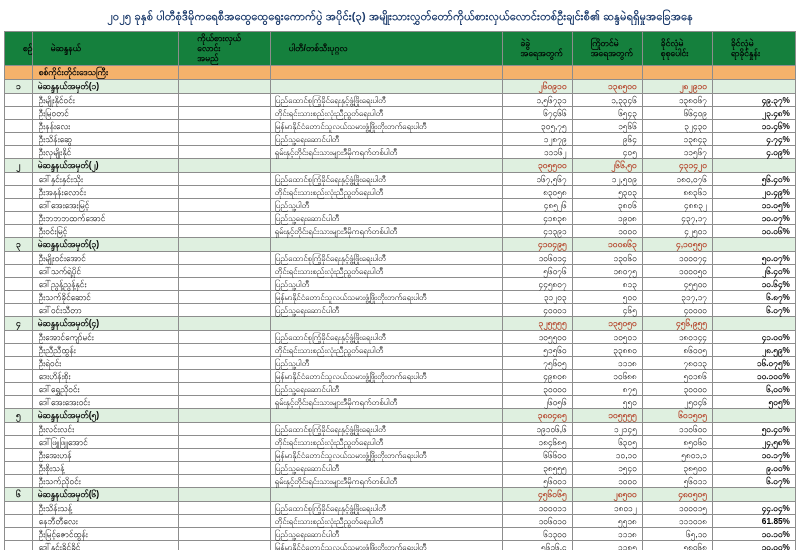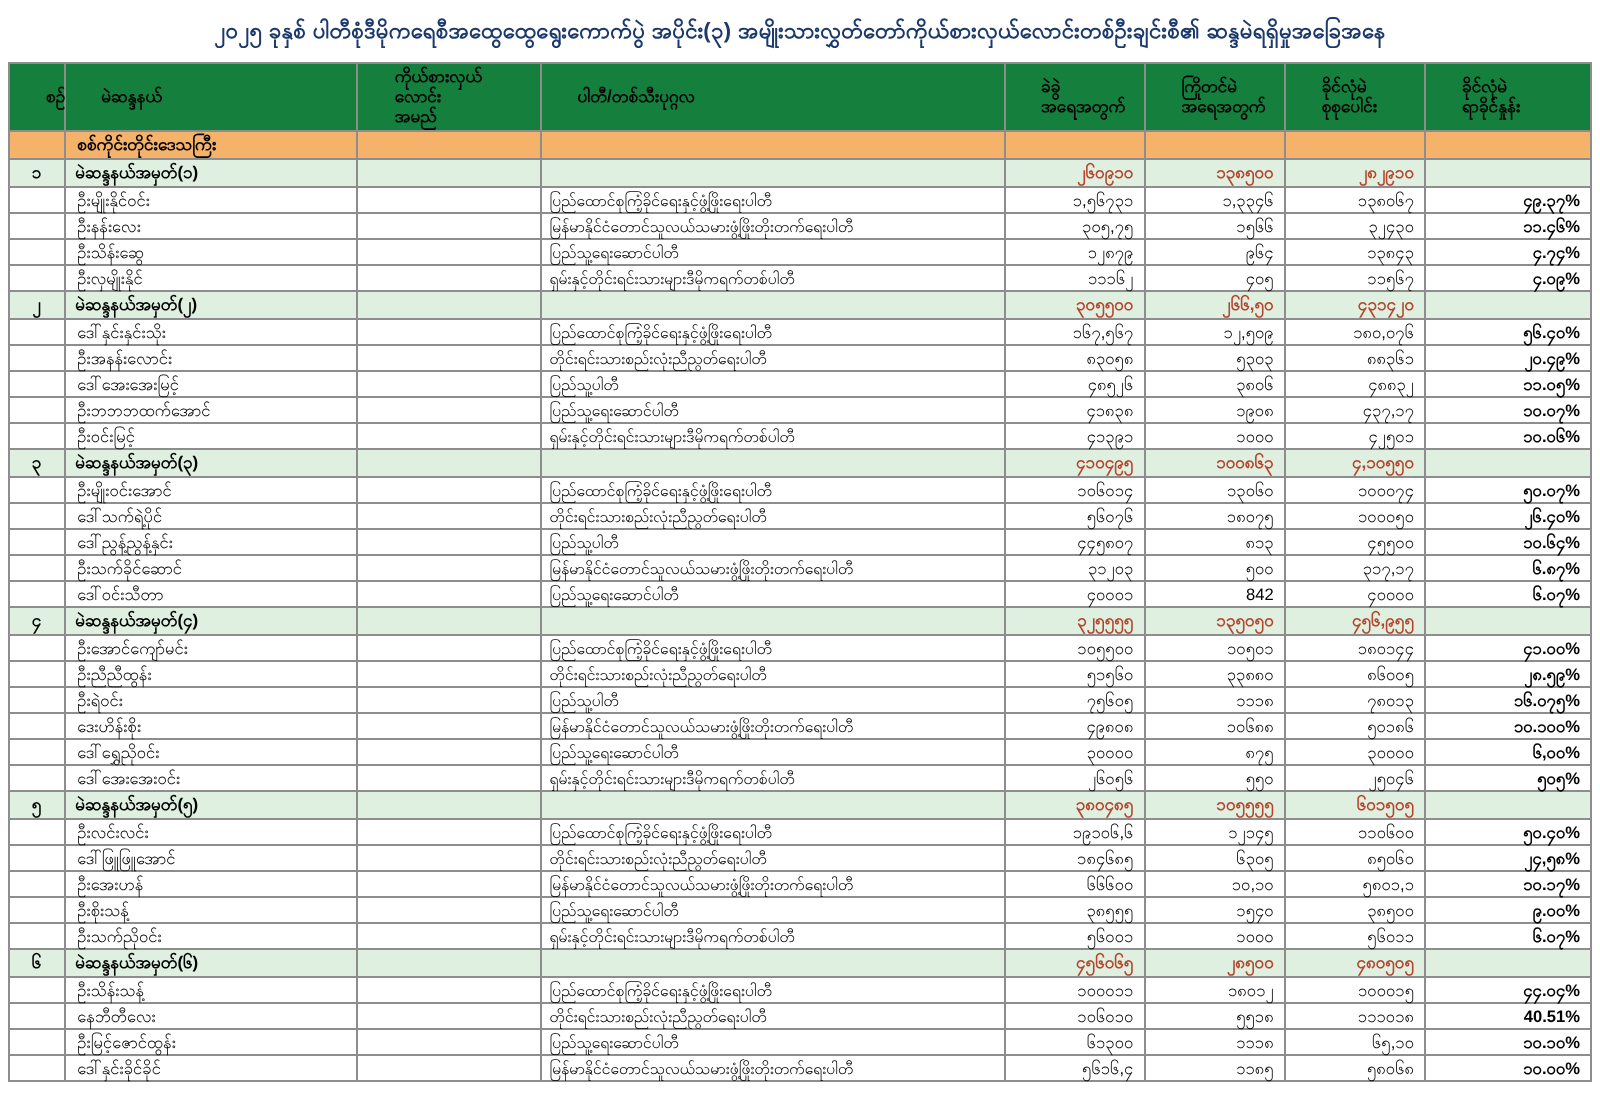--- a/index.html
+++ b/index.html
@@ -125,20 +125,30 @@
           <td class="name">ဦးမျိုးနိုင်ဝင်း</td>
           <td class="ward"></td>
           <td class="party">ပြည်ထောင်စုကြံ့ခိုင်ရေးနှင့်ဖွံ့ဖြိုးရေးပါတီ</td>
           <td class="num">၁,၅၆၇၃၁</td>
           <td class="num">၁,၃၃၄၆</td>
           <td class="num">၁၃၈၀၆၇</td>
           <td class="pct">၄၉.၃၇%</td>
         </tr>
         <tr class="data">
           <td></td>
+          <td class="name">ဦးမြဝတင်</td>
+          <td class="ward"></td>
+          <td class="party">တိုင်းရင်းသားစည်းလုံးညီညွတ်ရေးပါတီ</td>
+          <td class="num">၆၇၄၆၆</td>
+          <td class="num">၆၅၄၃</td>
+          <td class="num">၆၆၄၀၉</td>
+          <td class="pct">၂၃.၄၈%</td>
+        </tr>
+        <tr class="data">
+          <td></td>
           <td class="name">ဦးနန်းလေး</td>
           <td class="ward"></td>
           <td class="party">မြန်မာနိုင်ငံတောင်သူလယ်သမားဖွံ့ဖြိုးတိုးတက်ရေးပါတီ</td>
           <td class="num">၃၀၅,၇၅</td>
           <td class="num">၁၅၆၆</td>
           <td class="num">၃၂၄၃၀</td>
           <td class="pct">၁၁.၄၆%</td>
         </tr>
         <tr class="data">
           <td></td>
@@ -269,21 +279,21 @@
           <td class="num">၅၀၀</td>
           <td class="num">၃၁၇,၁၇</td>
           <td class="pct">၆.၈၇%</td>
         </tr>
         <tr class="data">
           <td></td>
           <td class="name">ဒေါ်ဝင်းသီတာ</td>
           <td class="ward"></td>
           <td class="party">ပြည်သူ့ရေးဆောင်ပါတီ</td>
           <td class="num">၄၀၀၀၁</td>
-          <td class="num">842</td>
+          <td class="num">၄၆၅</td>
           <td class="num">၄၀၀၀၀</td>
           <td class="pct">၆.၀၇%</td>
         </tr>
         <tr class="band-green">
           <td class="r-center">၄</td>
           <td class="sec-label">မဲဆန္ဒနယ်အမှတ်(၄)</td>
           <td></td>
           <td></td>
           <td class="num">၃၂၅၅၅၅</td>
           <td class="num">၁၃၅၀၅၀</td>
@@ -431,21 +441,21 @@
           <td class="pct">၄၄.၀၄%</td>
         </tr>
         <tr class="data">
           <td></td>
           <td class="name">နေဘီတီလေး</td>
           <td class="ward"></td>
           <td class="party">တိုင်းရင်းသားစည်းလုံးညီညွတ်ရေးပါတီ</td>
           <td class="num">၁၀၆၀၁၀</td>
           <td class="num">၅၅၁၈</td>
           <td class="num">၁၁၁၀၁၈</td>
-          <td class="pct">40.51%</td>
+          <td class="pct">61.85%</td>
         </tr>
         <tr class="data">
           <td></td>
           <td class="name">ဦးမြင့်ဇောင်ထွန်း</td>
           <td class="ward"></td>
           <td class="party">ပြည်သူ့ရေးဆောင်ပါတီ</td>
           <td class="num">၆၁၃၀၀</td>
           <td class="num">၁၁၁၈</td>
           <td class="num">၆၅,၁၀</td>
           <td class="pct">၁၀.၁၀%</td>

